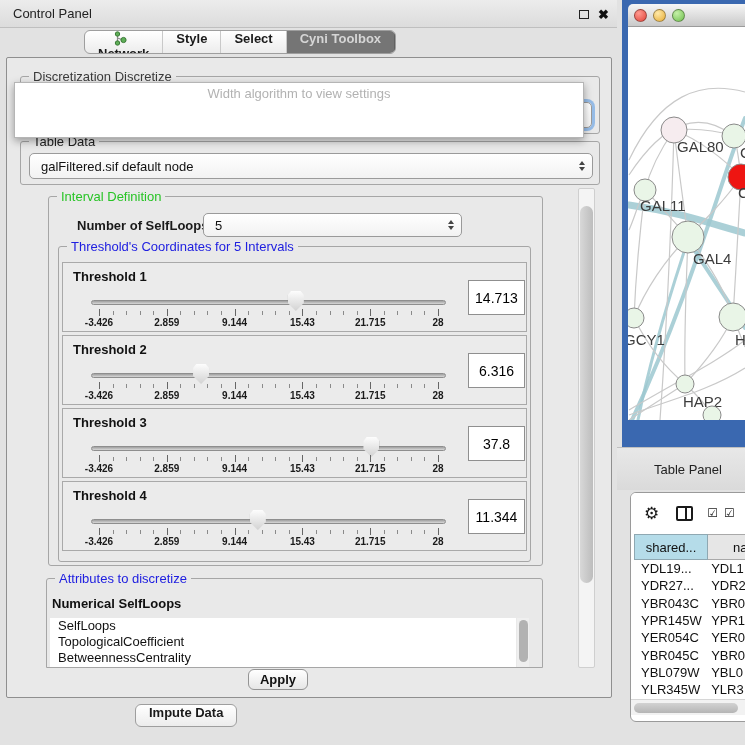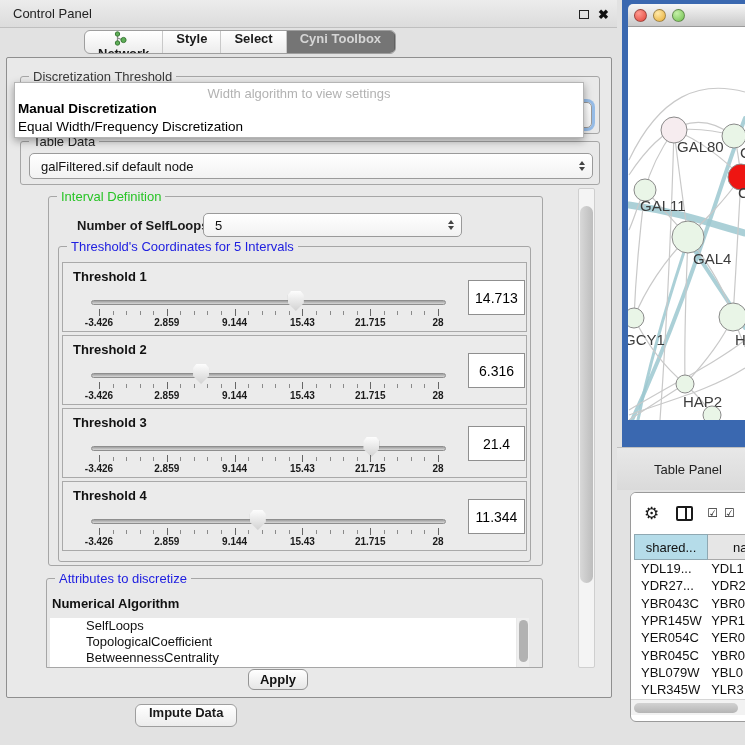--- a/index.html
+++ b/index.html
@@ -54,21 +54,21 @@
   .tick { position:absolute; width:1px; background:#666; }
   .tick.minor { height:4px; top:2px; background:#8a8a8a; }
   .tick.major { height:7px; top:0; }
   .th-ticklabels { position:absolute; left:36px; top:54px; width:339px; height:12px; }
   .ticklabel { position:absolute; transform:translateX(-50%); font-size:10px; font-weight:bold; color:#1a1a1a; white-space:nowrap; }
   .th-value { position:absolute; left:405px; top:17px; width:57px; height:35px; background:#fff; border:1px solid #8f8f8f; display:flex; align-items:center; justify-content:center; font-size:14px; color:#000; }
 
   
   .attr-sub { position:absolute; left:52px; top:596px; font-weight:bold; font-size:13px; color:#111; z-index:5; }
   .attr-list { position:absolute; left:50px; top:618px; width:466px; height:49px; background:#ffffff; overflow:hidden; }
-  .attr-item { height:16px; padding-left:8px; font-size:13px; color:#111; white-space:nowrap;margin-left:28px; }
+  .attr-item { height:16px; padding-left:8px; font-size:13px; color:#111; white-space:nowrap; }
   .list-scroll { position:absolute; left:517px; top:618px; width:12px; height:49px; background:#efefef; }
   .list-thumb { position:absolute; left:1.5px; top:2px; width:9px; height:42px; background:#b2b2b2; border-radius:5px; }
 
   .apply-btn { left:248px; top:669px; width:60px; height:21px; background:linear-gradient(#ffffff,#e6e6e6); border:1px solid #949494; border-radius:6px; font-size:13px; font-weight:bold; color:#111; display:flex; align-items:center; justify-content:center; }
 
   .bottom-tabbar { left:135px; top:704px; height:23px; display:flex; background:linear-gradient(#ffffff,#ececec); border:1px solid #9e9e9e; border-radius:6px; overflow:hidden; z-index:5; }
 
   
   .net-frame { left:622px; top:0; width:123px; height:447px; background:#3a68b0; }
   .net-titlebar { left:628px; top:4px; width:117px; height:23px; background:linear-gradient(#f6f6f6,#c9c9c9); border-bottom:1px solid #9b9b9b; border-top-left-radius:5px; display:flex; align-items:center; }
@@ -132,35 +132,31 @@
       <span>Select</span>
     </div>
     <div class="tab active">
       <span>Cyni Toolbox</span>
     </div>
   </div>
 
 <div class="abs main-box"></div>
 
 <div class="group" style="left:20px; top:76px; width:580px; height:58px; z-index:1;">
-  <span class="group-label lbl-dark">Discretization Threshold</span>
+  <span class="group-label lbl-dark">Discretization Discretize</span>
 </div>
 <div class="combo focus" style="left:28px; top:102px; width:564px; height:26px; z-index:2;">
   <span class="stepper">
       <i class="up"></i>
       <i class="dn"></i>
     </span>
 </div>
 
 <div class="abs popup">
   <div class="popup-hint">Width algorithm to view settings</div>
-  <div id="popupItems">
-      <div class="popup-item bold">Manual Discretization</div>
-      <div class="popup-item">Equal Width/Frequency Discretization</div>
-    </div>
 </div>
 
 <div class="group" style="left:20px; top:141px; width:580px; height:44px; z-index:1;">
   <span class="group-label" style="color:#222;">Table Data</span>
   <div class="combo" style="left:8px; top:11px; width:564px; height:26px;">
     <span>galFiltered.sif default node</span>
     <span class="stepper">
         <i class="up"></i>
         <i class="dn"></i>
       </span>
@@ -183,21 +179,21 @@
     </span>
 </div>
 <div class="group" style="left:58px; top:246px; width:473px; height:316px;">
   <span class="group-label lbl-blue">Threshold's Coordinates for 5 Intervals</span>
 </div>
 <div id="thresholdRows"></div>
 
 <div class="group" style="left:46px; top:578px; width:497px; height:90px; border-radius:3px 3px 0 0;">
   <span class="group-label lbl-blue">Attributes to discretize</span>
 </div>
-<span class="attr-sub">Numerical Algorithm</span>
+<span class="attr-sub">Numerical SelfLoops</span>
 <div class="attr-list" id="attrList">
     <div class="attr-item">SelfLoops</div>
     <div class="attr-item">TopologicalCoefficient</div>
     <div class="attr-item">BetweennessCentrality</div>
   </div>
 <div class="list-scroll">
   <div class="list-thumb"></div>
 </div>
 
 <div class="abs apply-btn">Apply</div>
@@ -443,21 +439,21 @@
       <div class="tick major" style="left: 100%;"></div>
     </div>
     <div class="th-ticklabels">
       <span class="ticklabel" style="left: 0%;">-3.426</span>
       <span class="ticklabel" style="left: 20%;">2.859</span>
       <span class="ticklabel" style="left: 40%;">9.144</span>
       <span class="ticklabel" style="left: 60%;">15.43</span>
       <span class="ticklabel" style="left: 80%;">21.715</span>
       <span class="ticklabel" style="left: 100%;">28</span>
     </div>
-    <div class="th-value">21.4</div>
+    <div class="th-value">37.8</div>
   </div>
 <div class="th-row" style="top: 481px;">
     <div class="th-label">Threshold 4</div>
     <div class="th-track"></div>
     <div class="th-thumb" style="left: 186.85px;"></div>
     <div class="th-ticks">
       <div class="tick major" style="left: 0%;"></div>
       <div class="tick minor" style="left: 4%;"></div>
       <div class="tick minor" style="left: 8%;"></div>
       <div class="tick minor" style="left: 12%;"></div>

